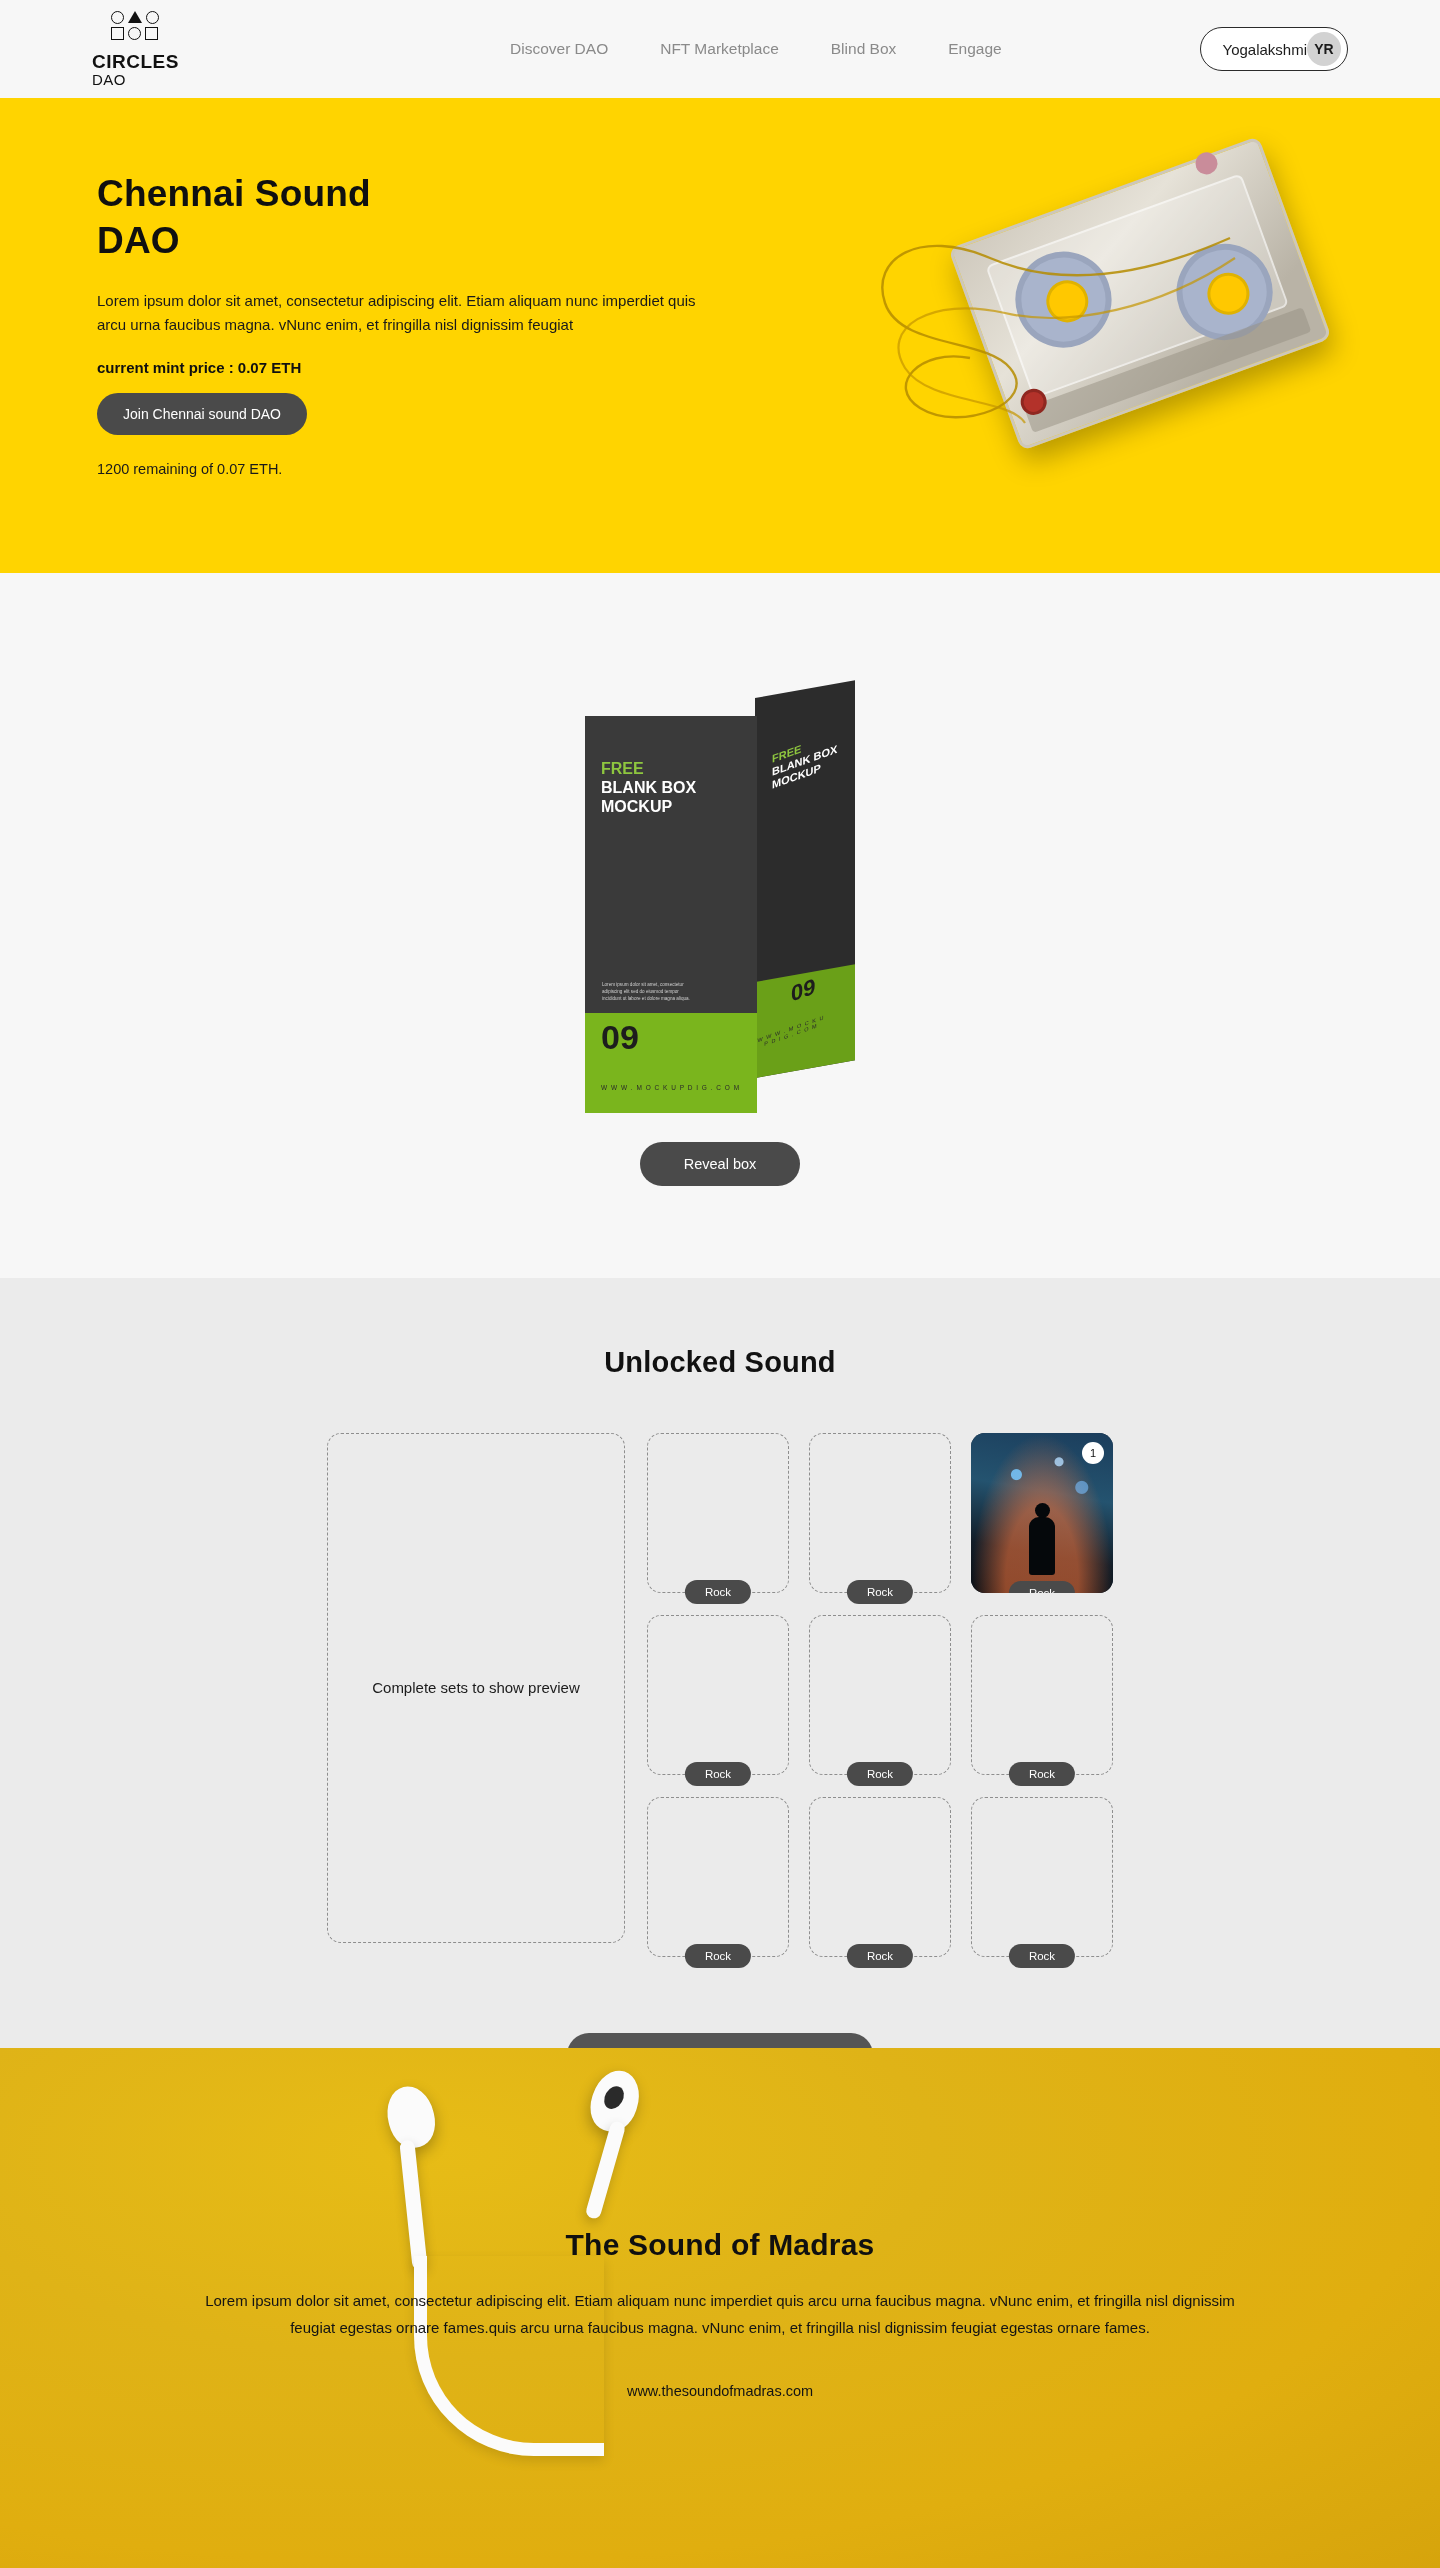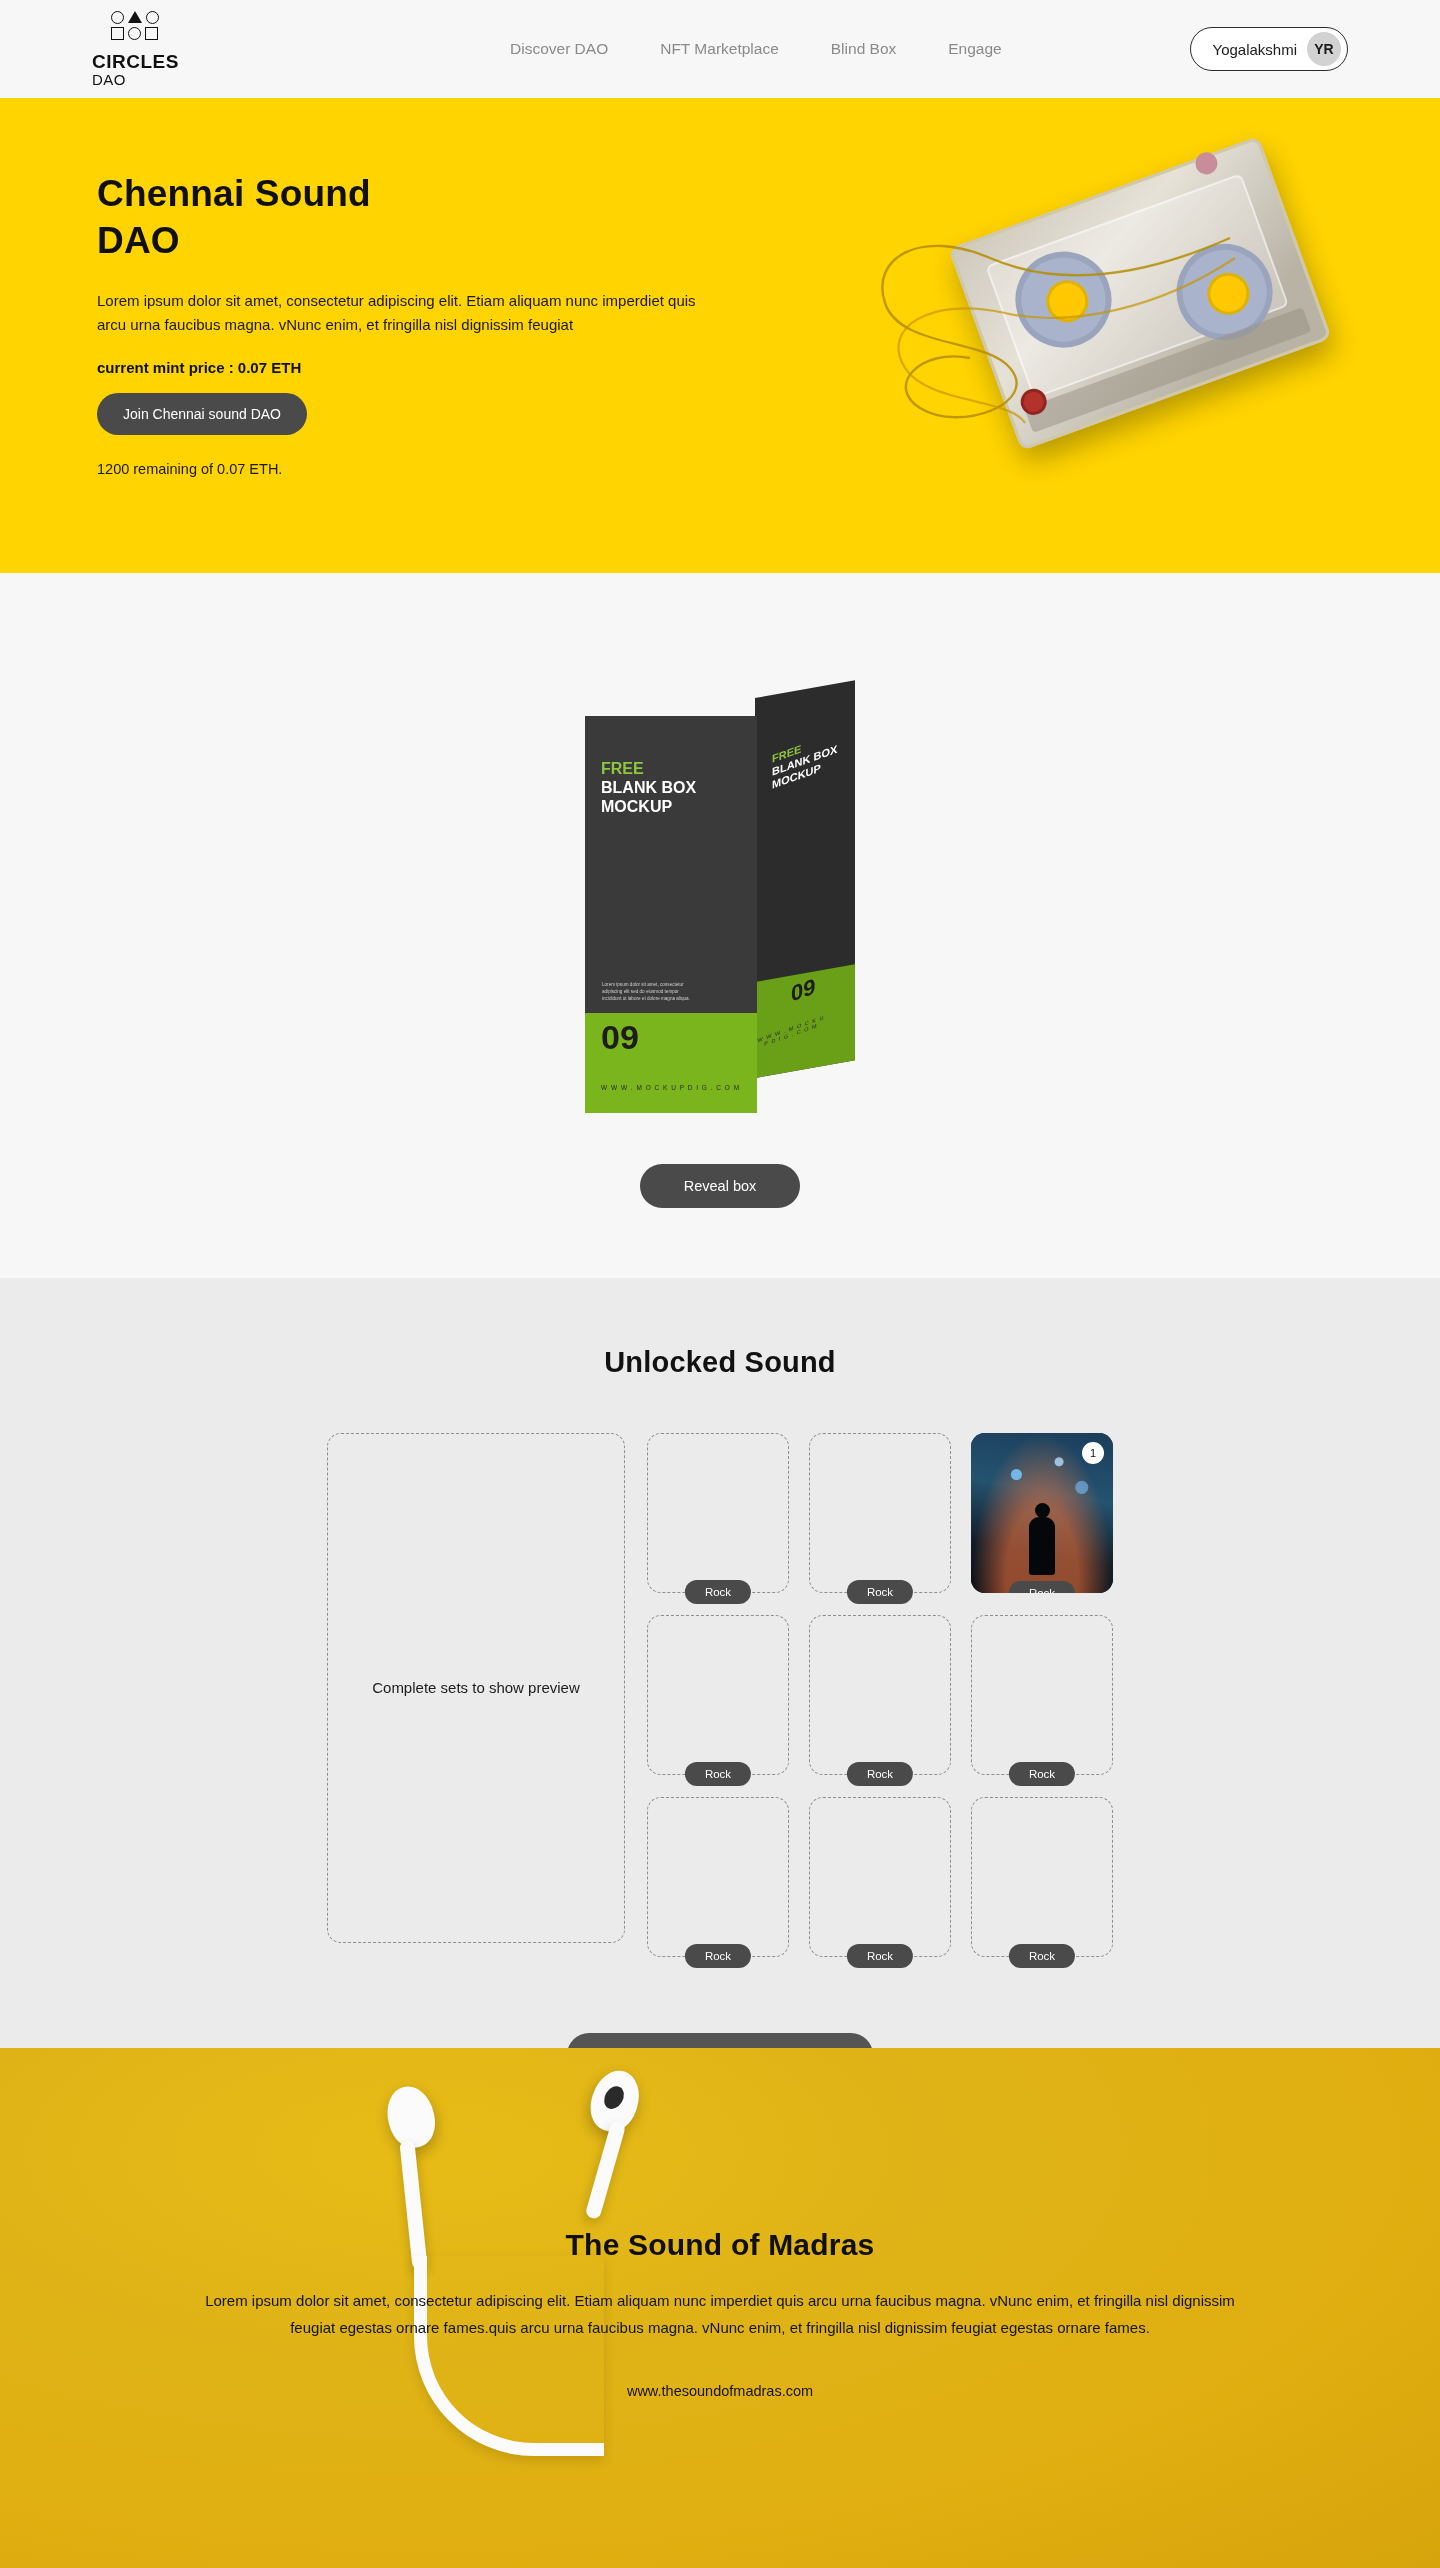--- a/index.html
+++ b/index.html
@@ -57,21 +57,20 @@
     font-size: 15.5px;
     color: #8a8a8a;
     text-decoration: none;
     white-space: nowrap;
   }
   .user-pill {
     position: absolute;
     right: 92px;
     display: flex;
     align-items: center;
-    gap: 10px;
     border: 1.5px solid #2b2b2b;
     border-radius: 28px;
     padding: 5px 6px 5px 22px;
     background: #fff;
     height: 44px;
   }
   .user-pill .uname { font-size: 15px; color: #1b1b1b; }
   .avatar {
     width: 34px; height: 34px;
     border-radius: 50%;
@@ -300,21 +299,21 @@
   .box-lorem {
     position: absolute;
     left: 17px; bottom: 110px;
     width: 92px;
     font-size: 4.6px;
     line-height: 1.5;
     color: #cfcfcf;
     text-align: left;
   }
   .btn-reveal {
-    margin-top: 51px;
+    margin-top: 29px;
     background: #4a4a4a;
     color: #fff;
     border: none;
     border-radius: 22px;
     padding: 14px 44px;
     font-size: 14.5px;
     font-family: "Liberation Sans", sans-serif;
     cursor: pointer;
   }
 

